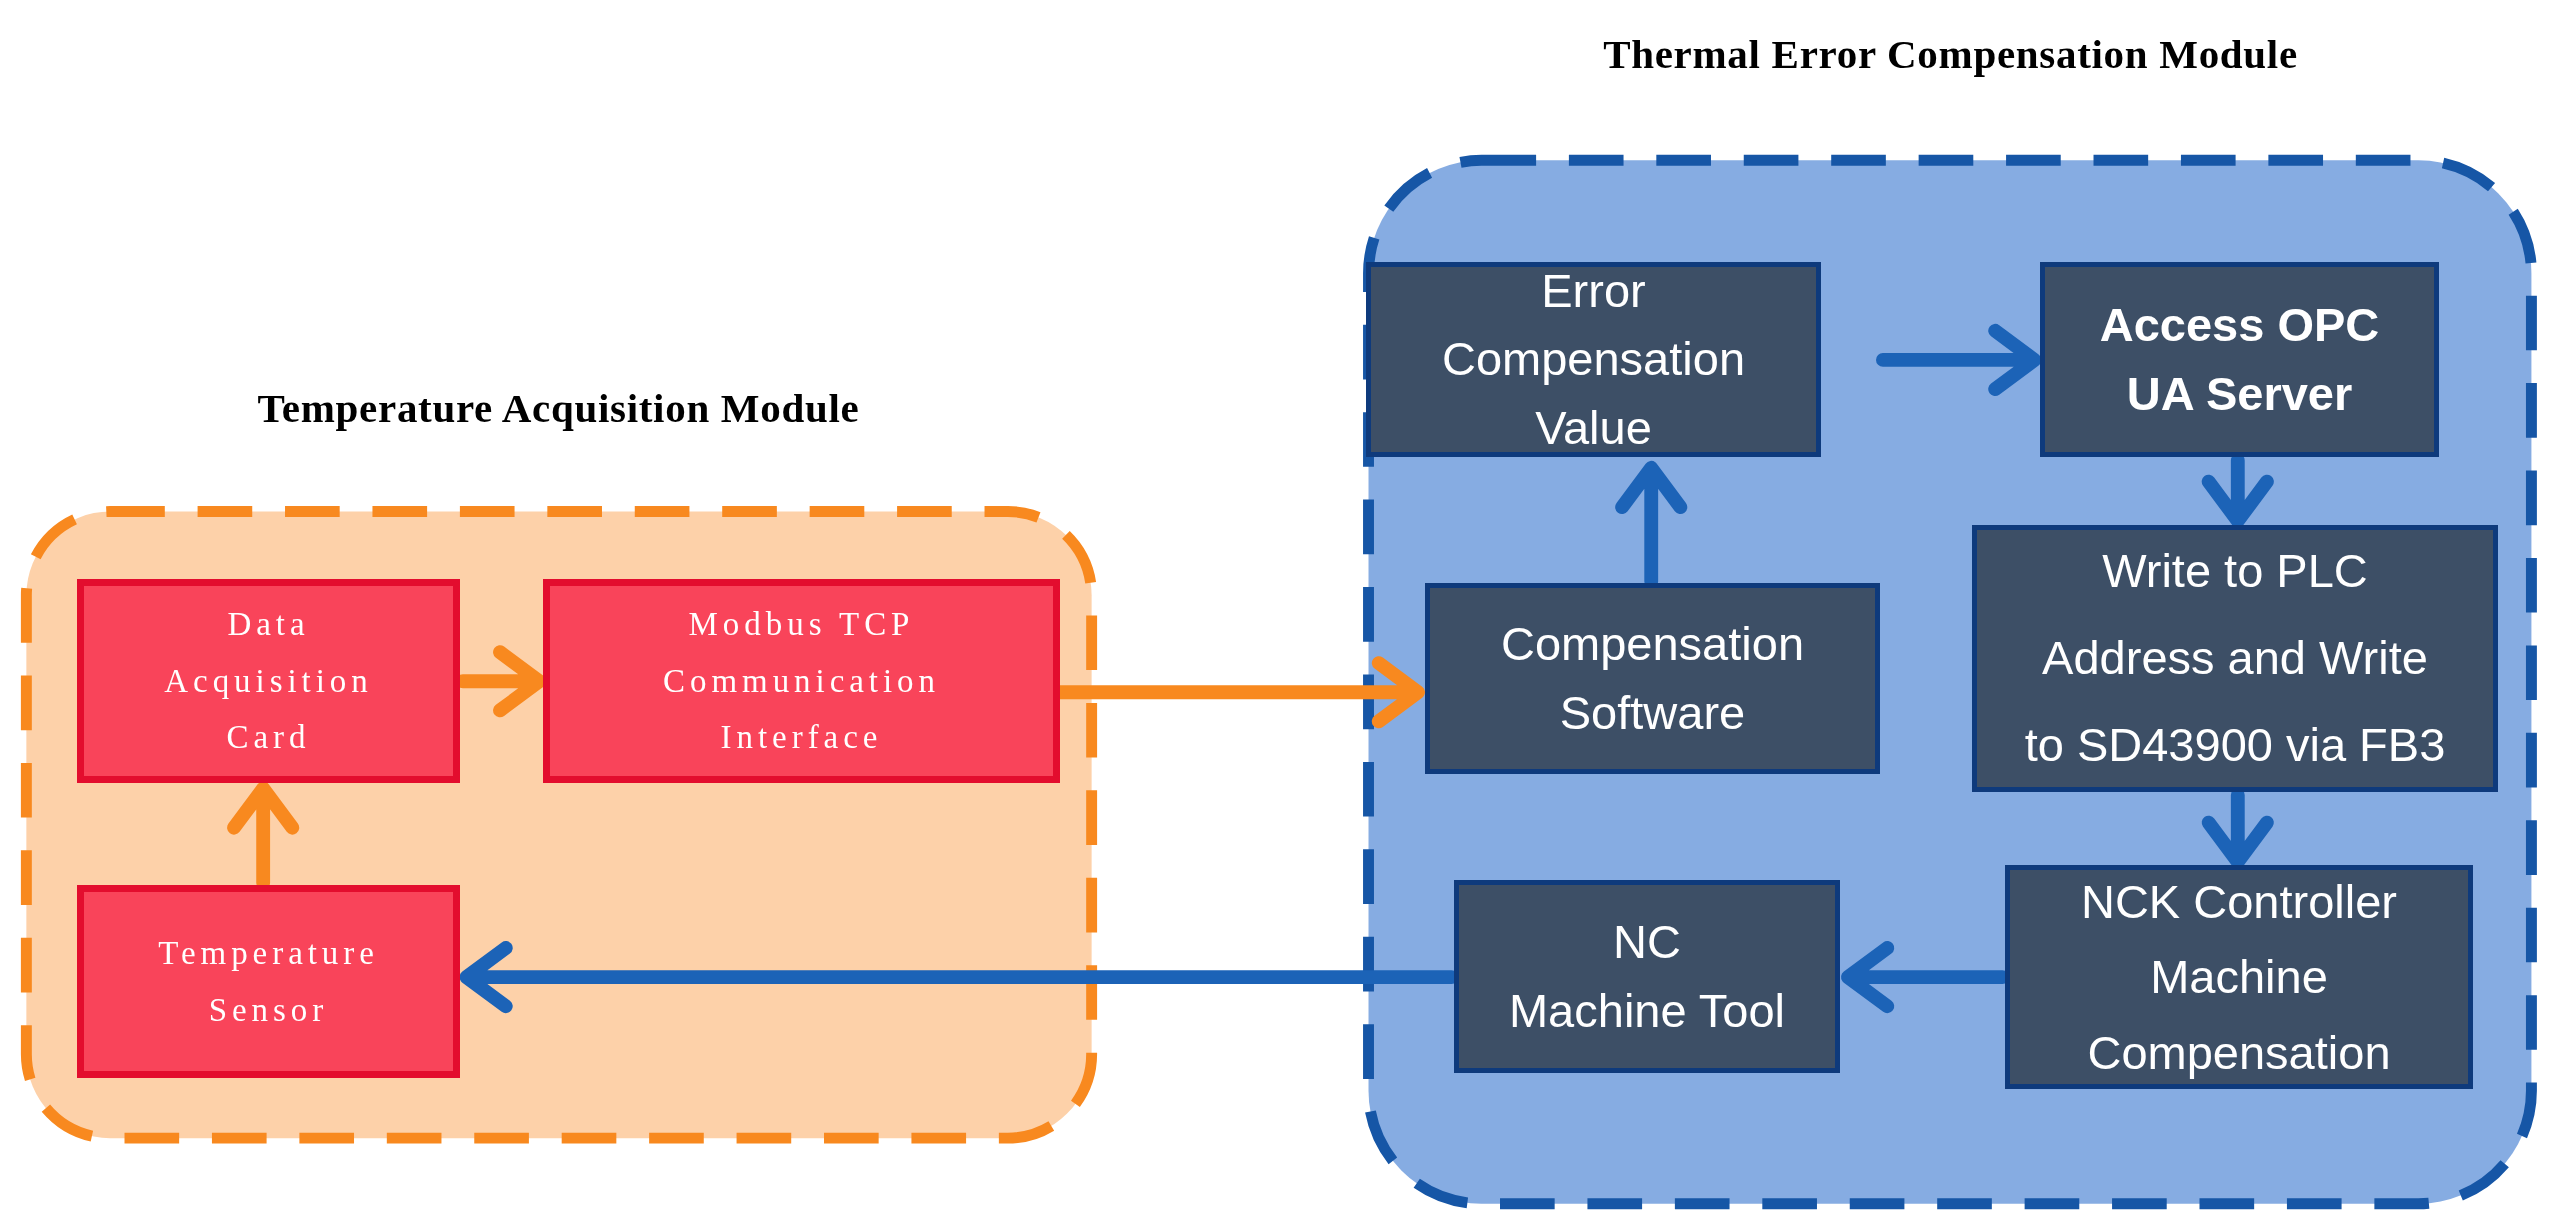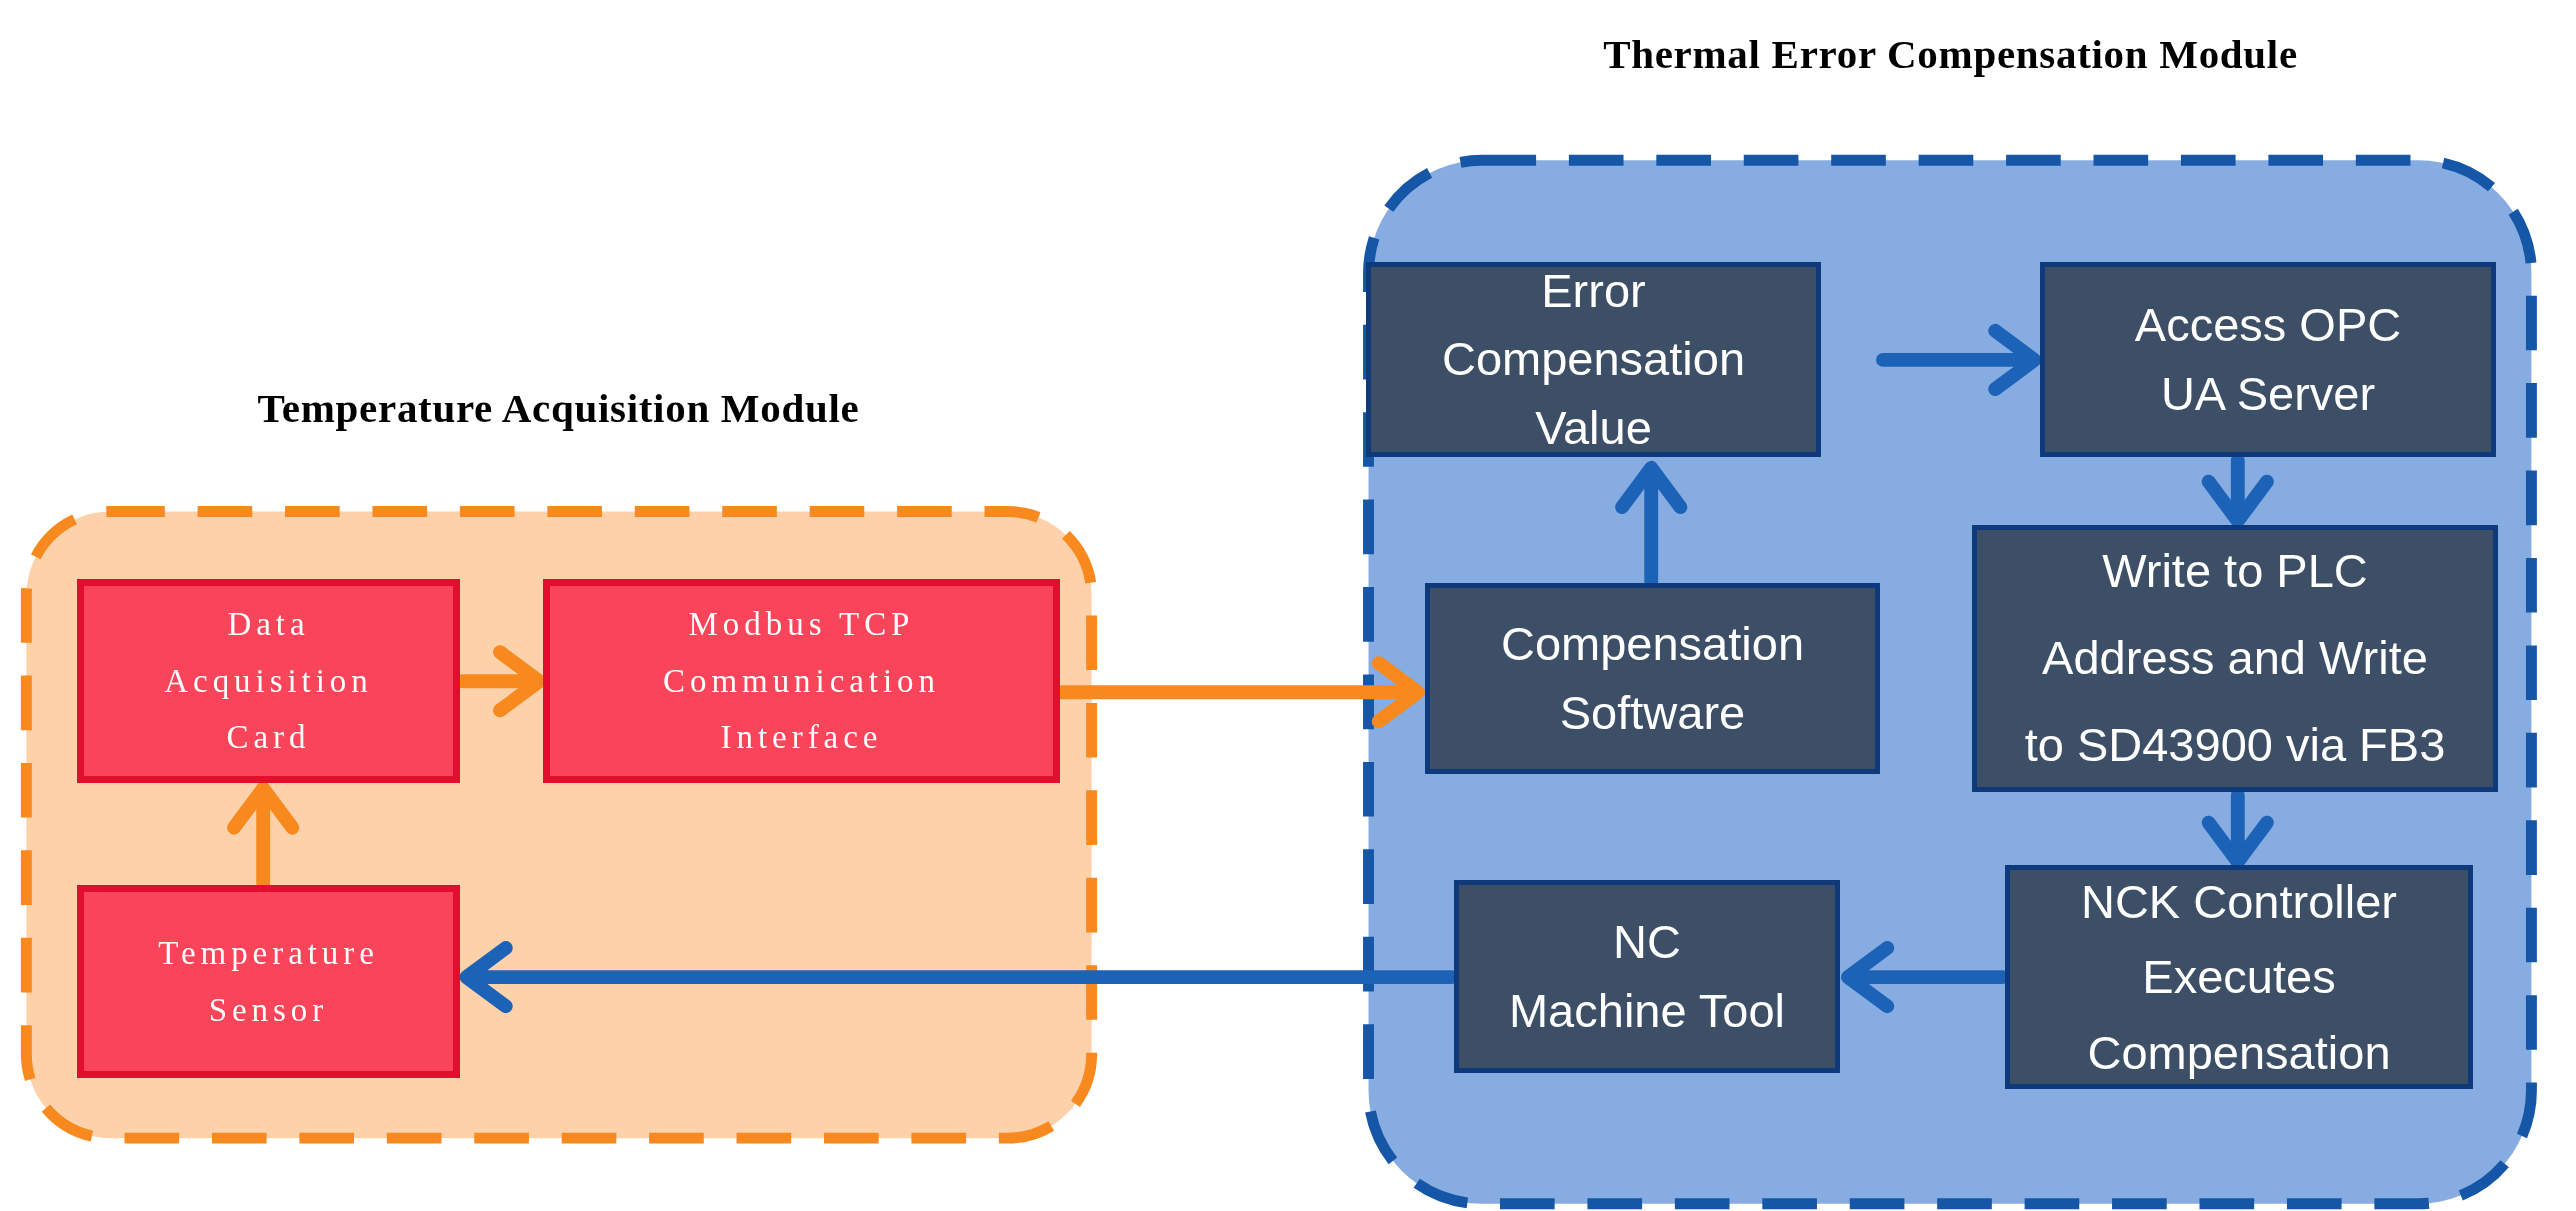--- a/index.html
+++ b/index.html
@@ -39,21 +39,21 @@
   .box.dark.tall3 .box-label{line-height:1.85;}
   .box.dark.mid3 .box-label{line-height:1.6;}
 
   
   #title-left{left:26px; top:370px; width:1065px;}
   #title-right{left:1369px; top:16px; width:1163px;}
   #box-daq{left:77px; top:579px; width:383px; height:204px;}
   #box-modbus{left:543px; top:579px; width:517px; height:204px;}
   #box-tsensor{left:77px; top:885px; width:383px; height:193px;}
   #box-ecv{left:1366px; top:262px; width:455px; height:195px;}
-  #box-opc{left:2040px; top:262px; width:456px; height:195px;}
+  #box-opc{left:2040px; top:262px; width:399px; height:195px;font-weight:bold;}
   #box-csw{left:1425px; top:583px; width:455px; height:191px;}
   #box-plc{left:1972px; top:525px; width:526px; height:267px;text-align:center;}
   #box-ncm{left:1454px; top:880px; width:386px; height:193px;}
   #box-nck{left:2005px; top:865px; width:468px; height:224px;}
 </style>
 </head>
 <body>
 
 <div class="canvas">
 
@@ -113,18 +113,18 @@
     <span class="box-label">Write to PLC
 Address and Write
 to SD43900 via FB3</span>
   </div>
   <div class="box dark" id="box-ncm">
     <span class="box-label">NC
 Machine Tool</span>
   </div>
   <div class="box dark mid3" id="box-nck">
     <span class="box-label">NCK Controller
-Executes
+Machine
 Compensation</span>
   </div>
 
 </div>
 
 
 </body></html>

